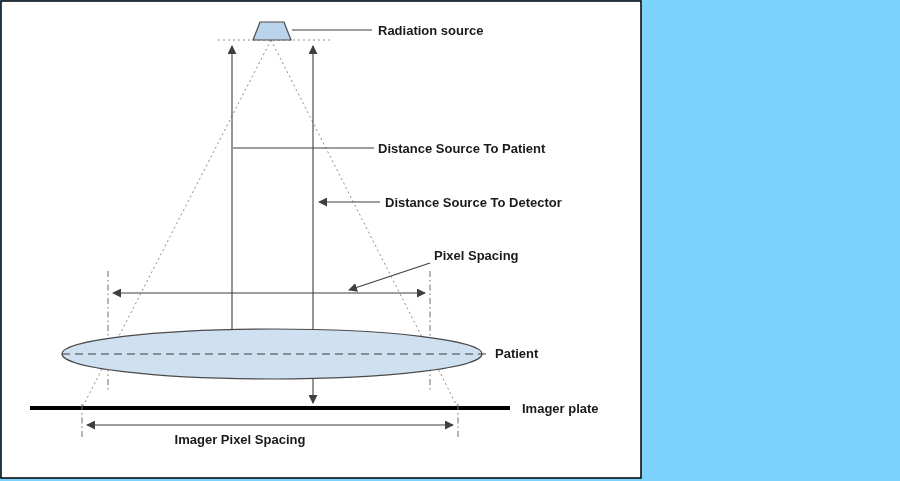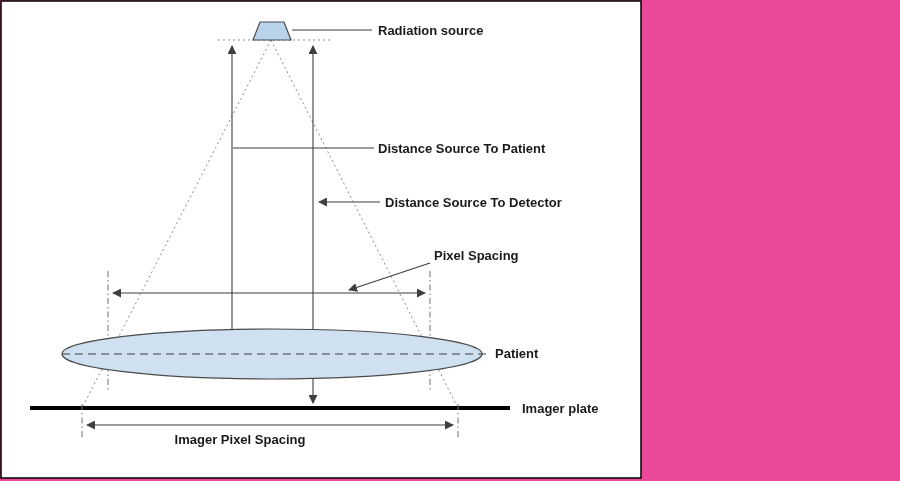--- a/index.html
+++ b/index.html
@@ -8,21 +8,21 @@
     background: #ffffff;
     width: 900px;
     height: 481px;
     overflow: hidden;
     font-family: "Liberation Sans", sans-serif;
   }
   .stage {
     position: relative;
     width: 900px;
     height: 481px;
-    background: #ec4899;
+    background: #7dd3fc;
   }
   svg { display: block; }
   .lbl {
     font-family: "Liberation Sans", sans-serif;
     font-size: 13px;
     font-weight: 700;
     fill: #1a1a1a;
   }
   .thin  { stroke: #3f3f3f; stroke-width: 1.1; fill: none; }
   .dotted { stroke: #8c8c8c; stroke-width: 1; stroke-dasharray: 2 3; fill: none; }

